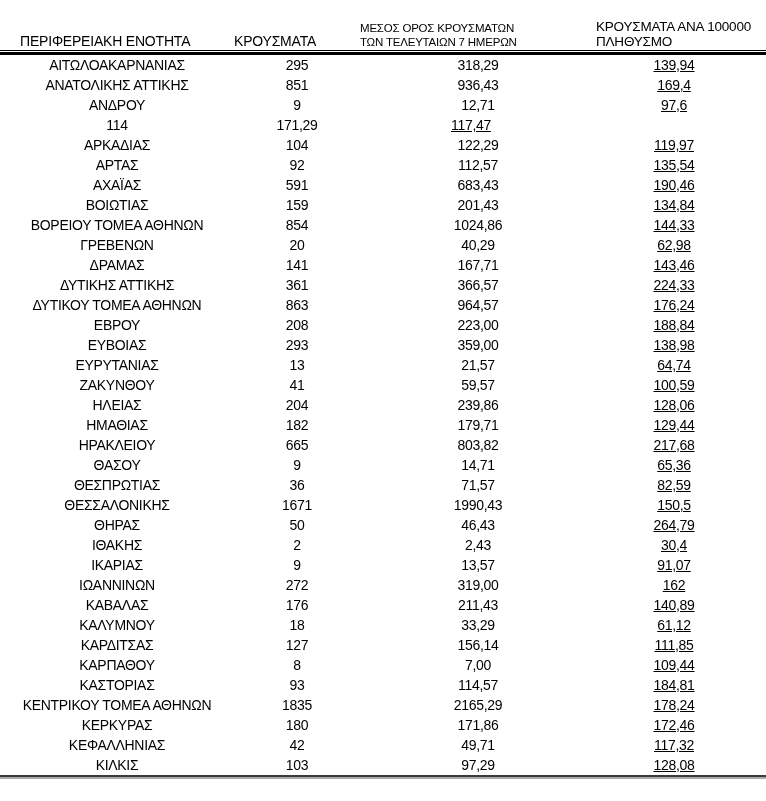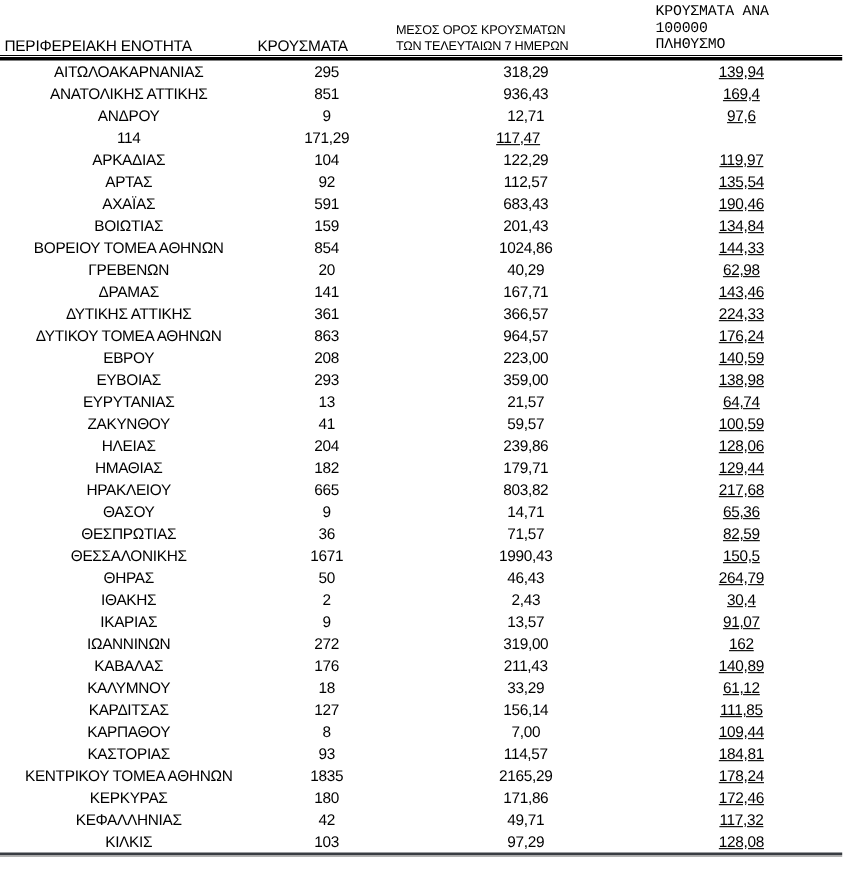--- a/index.html
+++ b/index.html
@@ -22,27 +22,27 @@
   }
   
   .header {
     height: 50px;
     align-items: end;
     padding-bottom: 1px;
   }
   .h-cell { letter-spacing: -0.2px; }
   .h-region {
     text-align: left;
-    padding-left: 4px;
+    padding-left: 20px;
     font-size: 14px;
     line-height: 16px;
   }
   .h-cases { font-size: 14px; line-height: 16px; }
   .h-avg7 { font-size: 11.5px; line-height: 13.5px; }
-  .h-per100k { font-size: 13.5px; line-height: 15px; padding-right: 14px; font-family: Liberation Mono, monospace; }
+  .h-per100k { font-size: 13.5px; line-height: 15px; padding-right: 14px; }
   
   .header-rule {
     width: 766px;
     height: 5px;
     background: linear-gradient(
       #000000 0, #000000 1px,
       #ffffff 1px, #ffffff 2px,
       #000000 2px, #000000 5px
     );
   }
@@ -165,21 +165,21 @@
       <div class="grid-row row">
         <div class="cell c0">ΔΥΤΙΚΟΥ ΤΟΜΕΑ ΑΘΗΝΩΝ</div>
         <div class="cell c1">863</div>
         <div class="cell c2">964,57</div>
         <div class="cell c3">176,24</div>
       </div>
       <div class="grid-row row">
         <div class="cell c0">ΕΒΡΟΥ</div>
         <div class="cell c1">208</div>
         <div class="cell c2">223,00</div>
-        <div class="cell c3">140,59</div>
+        <div class="cell c3">188,84</div>
       </div>
       <div class="grid-row row">
         <div class="cell c0">ΕΥΒΟΙΑΣ</div>
         <div class="cell c1">293</div>
         <div class="cell c2">359,00</div>
         <div class="cell c3">138,98</div>
       </div>
       <div class="grid-row row">
         <div class="cell c0">ΕΥΡΥΤΑΝΙΑΣ</div>
         <div class="cell c1">13</div>

